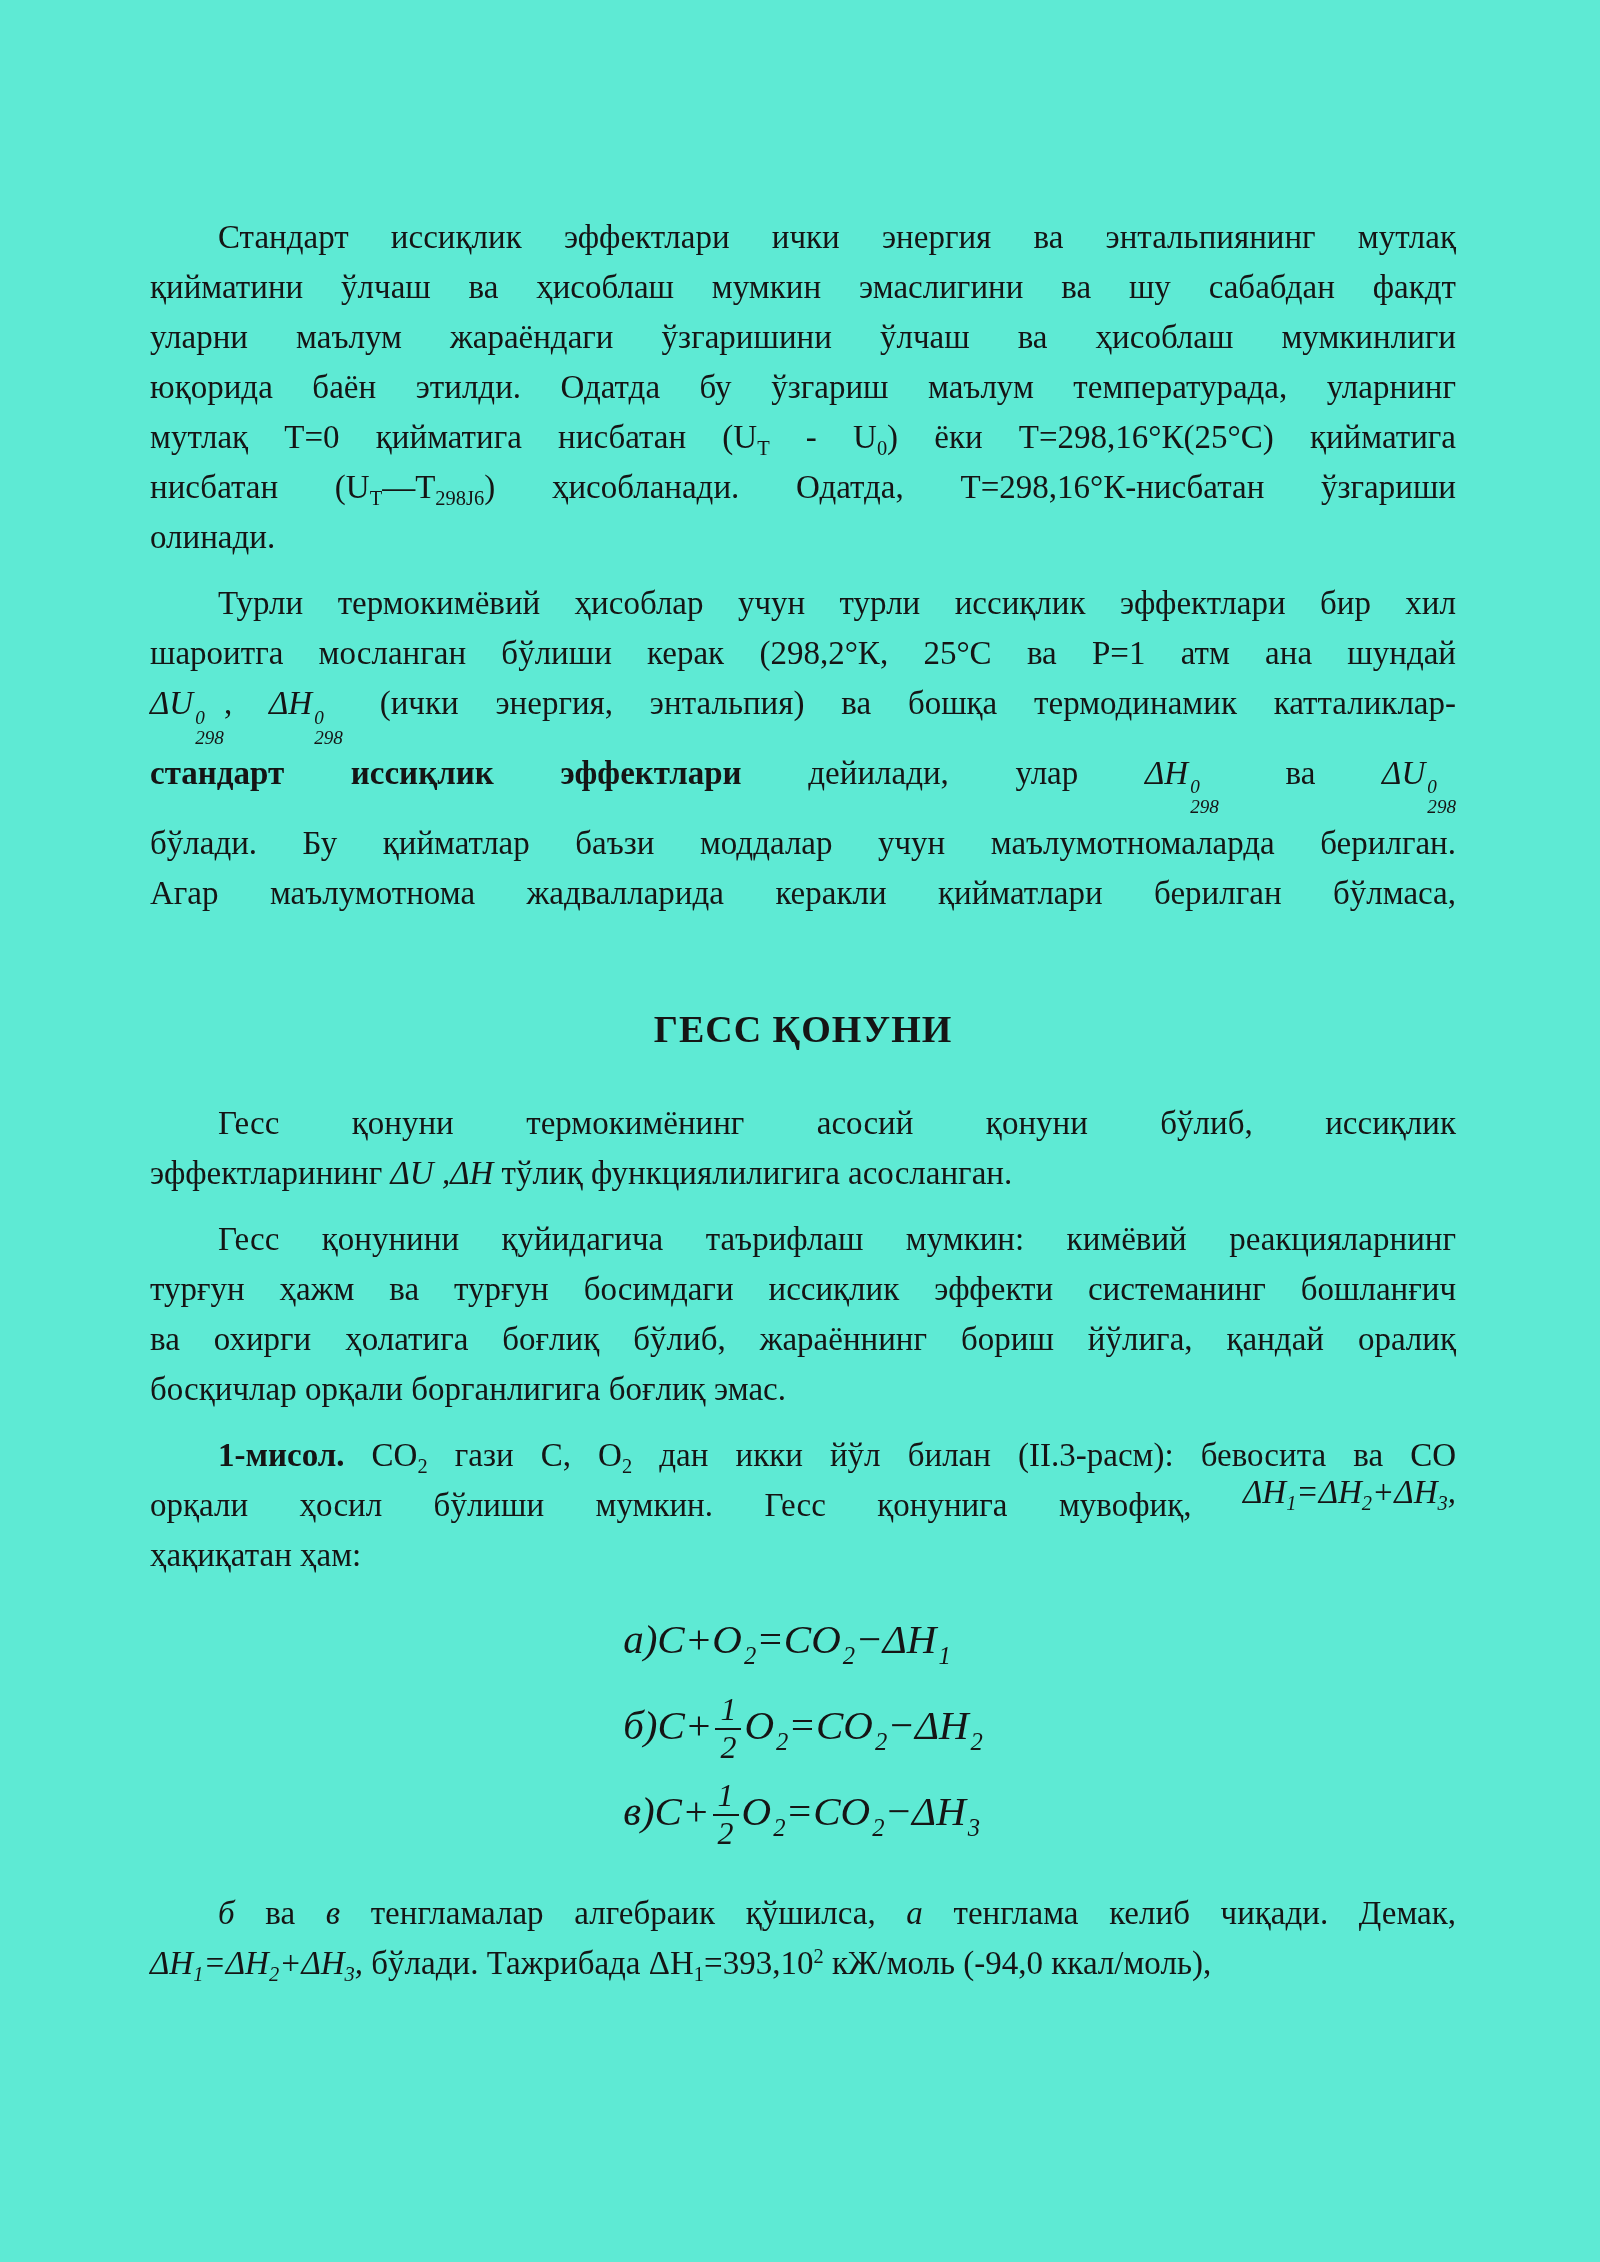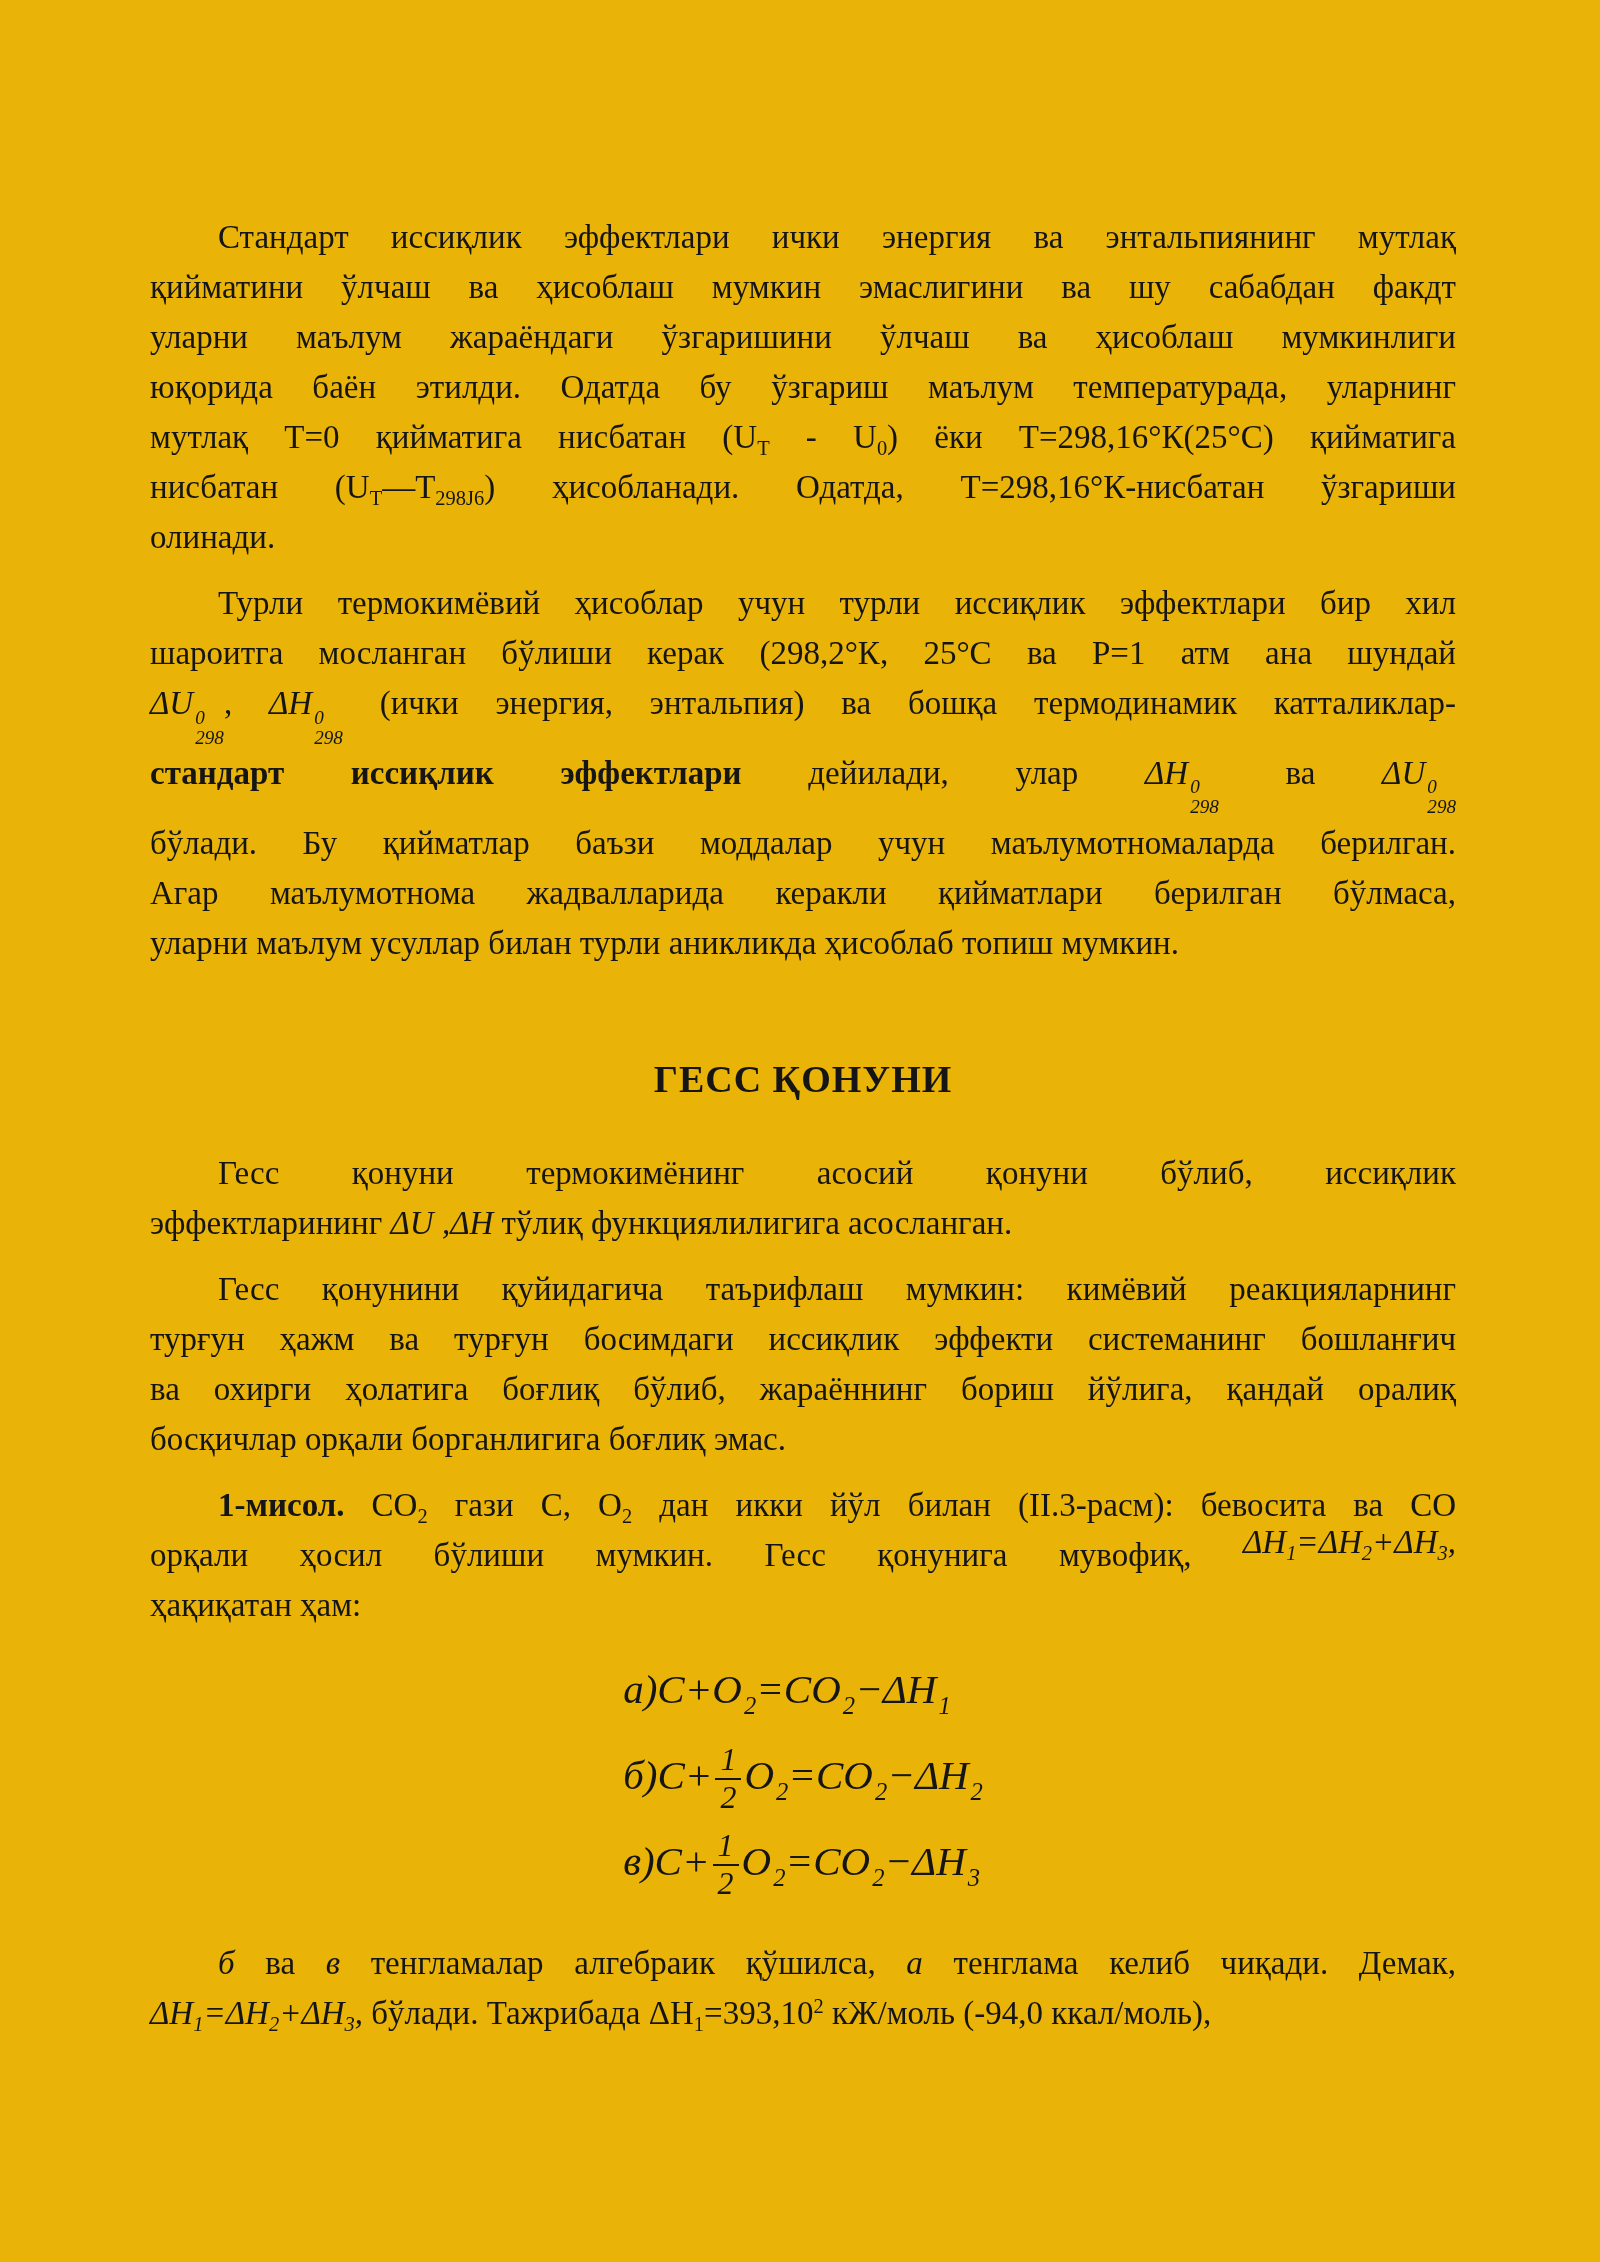--- a/index.html
+++ b/index.html
@@ -1,19 +1,19 @@
 <!DOCTYPE html>
 <html><head>
 <meta charset="utf-8">
 <style>
   html,body{margin:0;padding:0;background:#e8e8e8;}
   .page{
     position:relative;
     width:1600px;height:2262px;
-    background:#eab308;
+    background:#5eead4;
     color:#151515;
     font-family:"Liberation Serif","DejaVu Serif",serif;
     overflow:hidden;
   }
   .textcol{position:absolute;left:150px;top:212px;width:1306px;}
   .para{margin:0 0 16px 0;}
   .line{
     font-size:33px;
     line-height:50px;
     text-align:justify;
@@ -77,21 +77,20 @@
               </span></span><span> (ички энергия, энтальпия) ва бошқа термодинамик катталиклар-</span></div>
           <div class="line"><span class="b">стандарт иссиқлик эффектлари</span><span> дейилади, улар </span><span class="mvar"><span class="i">ΔH</span><span class="ss">
                 <span>0</span>
                 <span>298</span>
               </span></span><span> ва </span><span class="mvar"><span class="i">ΔU</span><span class="ss">
                 <span>0</span>
                 <span>298</span>
               </span></span></div>
           <div class="line"><span>бўлади. Бу қийматлар баъзи моддалар учун маълумотномаларда берилган.</span></div>
           <div class="line"><span>Агар маълумотнома жадвалларида керакли қийматлари берилган бўлмаса,</span></div>
-          <div class="line last"><span>уларни маълум усуллар билан турли аникликда ҳисоблаб топиш мумкин.</span></div>
         </div>
       </div>
     <div class="heading">ГЕСС ҚОНУНИ</div>
     <div id="flow-bottom">
         <div class="para">
           <div class="line indent"><span>Гесс қонуни термокимёнинг асосий қонуни бўлиб, иссиқлик</span></div>
           <div class="line last"><span>эффектларининг </span><span class="i">ΔU ,ΔH</span><span> тўлиқ функциялилигига асосланган.</span></div>
         </div>
         <div class="para">
           <div class="line indent"><span>Гесс қонунини қуйидагича таърифлаш мумкин: кимёвий реакцияларнинг</span></div>

